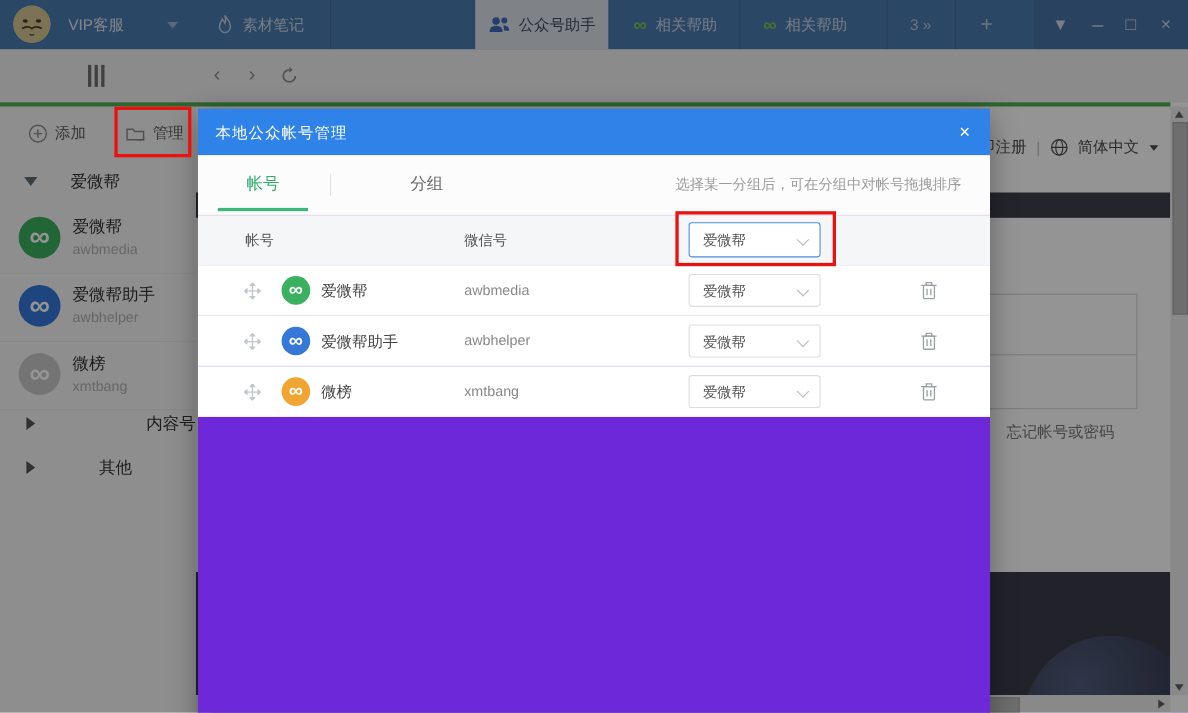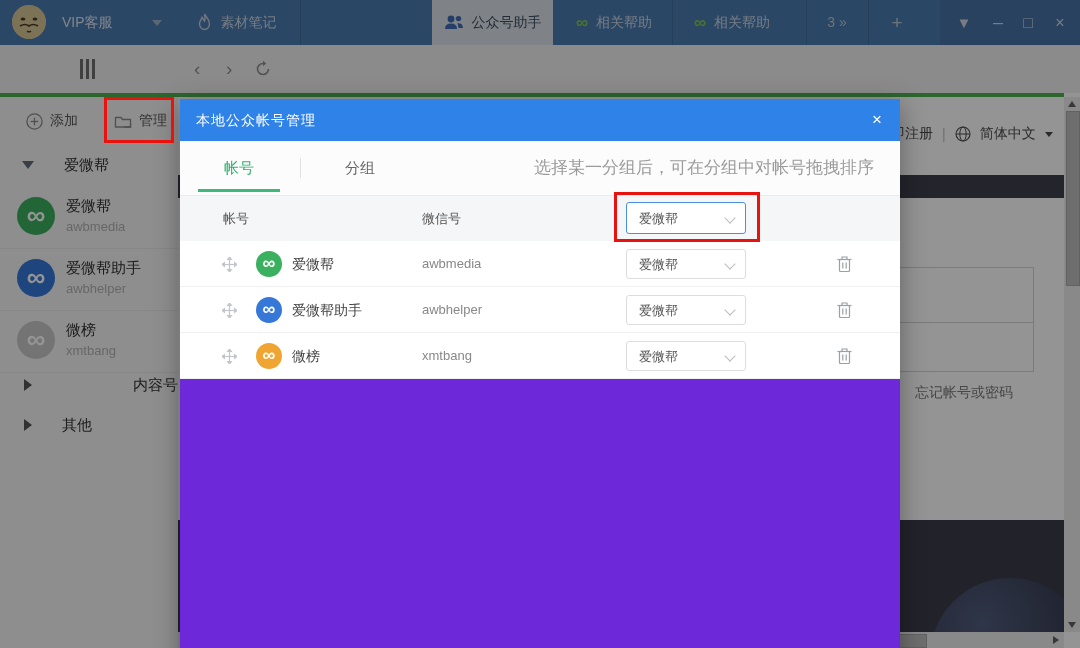--- a/index.html
+++ b/index.html
@@ -71,21 +71,21 @@
   .modal{left:180px;top:99px;width:720px;height:609px;background:#6d28d9;z-index:60;box-shadow:0 6px 24px rgba(0,0,0,.35);}
   .mhead{left:0;top:0;width:720px;height:42px;background:#2e82e8;}
   .mtitle{left:16px;top:0;height:42px;line-height:42px;color:#fff;font-size:14px;letter-spacing:1px;}
   .mclose{left:684px;top:0;width:26px;height:42px;line-height:42px;color:#fff;font-size:17px;text-align:center;cursor:default;}
   .mtabs{left:0;top:42px;width:720px;height:55px;background:#fcfcfc;border-bottom:1px solid #ebebeb;box-sizing:border-box;}
   .mtab{top:0;height:54px;line-height:54px;font-size:15px;text-align:center;}
   .mtab.on{color:#2faf6e;}
   .mtab.off{color:#666;}
   .underline{left:18px;top:48px;width:82px;height:3px;background:#3db87a;}
   .tdiv{left:120px;top:17px;width:1px;height:20px;background:#e2e2e2;}
-  .mhint{right:26px;top:0;height:54px;line-height:54px;font-size:17px;color:#9b9b9b;position:absolute;margin-left:42px;}
+  .mhint{right:26px;top:0;height:54px;line-height:54px;font-size:13px;color:#9b9b9b;position:absolute;margin-left:42px;}
   .thead{left:0;top:97px;width:720px;height:45px;background:#f5f6f8;}
   .thlabel{top:0;height:45px;line-height:45px;font-size:13px;color:#555;}
   .msel{width:120px;height:30px;background:#fff;border:1px solid #ddd;border-radius:3px;line-height:30px;font-size:13px;color:#555;padding-left:12px;box-sizing:border-box;}
   .msel.focus{border-color:#4a90e2;height:32px;line-height:32px;}
   .chev{position:absolute;right:11px;top:11px;width:7px;height:7px;border-right:1px solid #bbb;border-bottom:1px solid #bbb;transform:rotate(45deg);}
   .mrow{left:0;width:720px;height:46px;border-bottom:1px solid #f0f0f0;box-sizing:border-box;background:#fff;}
   .mrow .name{left:112px;top:0;height:46px;line-height:46px;font-size:14px;color:#444;}
   .mrow .wid{left:242px;top:0;height:46px;line-height:46px;font-size:13px;color:#888;}
 
   
@@ -202,21 +202,21 @@
     <div class="abs acct" style="top:213px;">
       <div class="abs logo lg-gray" style="left:17px;top:11px;width:38px;height:38px;font-size:26px;line-height:36px;"></div>
       <div class="abs name">微榜</div>
       <div class="abs aid">xmtbang</div>
     </div>
 
     <div class="abs grouprow" style="top:268px;height:40px;justify-content:space-between;">
       <span class="tri-right" style="margin-left:24px;"></span>
       <span style="margin-left:30px;">内容号</span>
     </div>
-    <div class="abs grouprow" style="top:308px;height:40px;">
+    <div class="abs grouprow" style="top:308px;height:40px;gap:28px;">
       <span class="tri-right" style="margin-left:24px;"></span>
       <span style="margin-left:30px;">其他</span>
     </div>
   </div>
 
   <div class="abs page">
     <div class="loginhead">
       <span>即注册</span>
       <span style="color:#c0c0c0;">|</span>
       <svg width="16" height="16" viewBox="0 0 16 16">
@@ -254,21 +254,21 @@
   <div class="abs modal">
     <div class="abs mhead">
       <div class="abs mtitle">本地公众帐号管理</div>
       <div class="abs mclose">×</div>
     </div>
 
     <div class="abs mtabs">
       <div class="abs mtab on" style="left:16px;width:86px;">帐号</div>
       <div class="abs underline"></div>
       <div class="abs tdiv"></div>
-      <div class="abs mtab off" style="left:120px;width:120px;">分组</div>
+      <div class="abs mtab off" style="left:103px;width:120px;text-align:right;">分组</div>
       <div class="mhint">选择某一分组后，可在分组中对帐号拖拽排序</div>
     </div>
 
     <div class="abs thead">
       <div class="abs thlabel" style="left:43px;">帐号</div>
       <div class="abs thlabel" style="left:242px;">微信号</div>
       <div class="abs msel focus" style="left:446px;top:6px;">
         <span>爱微帮</span>
         <span class="chev"></span>
       </div>

